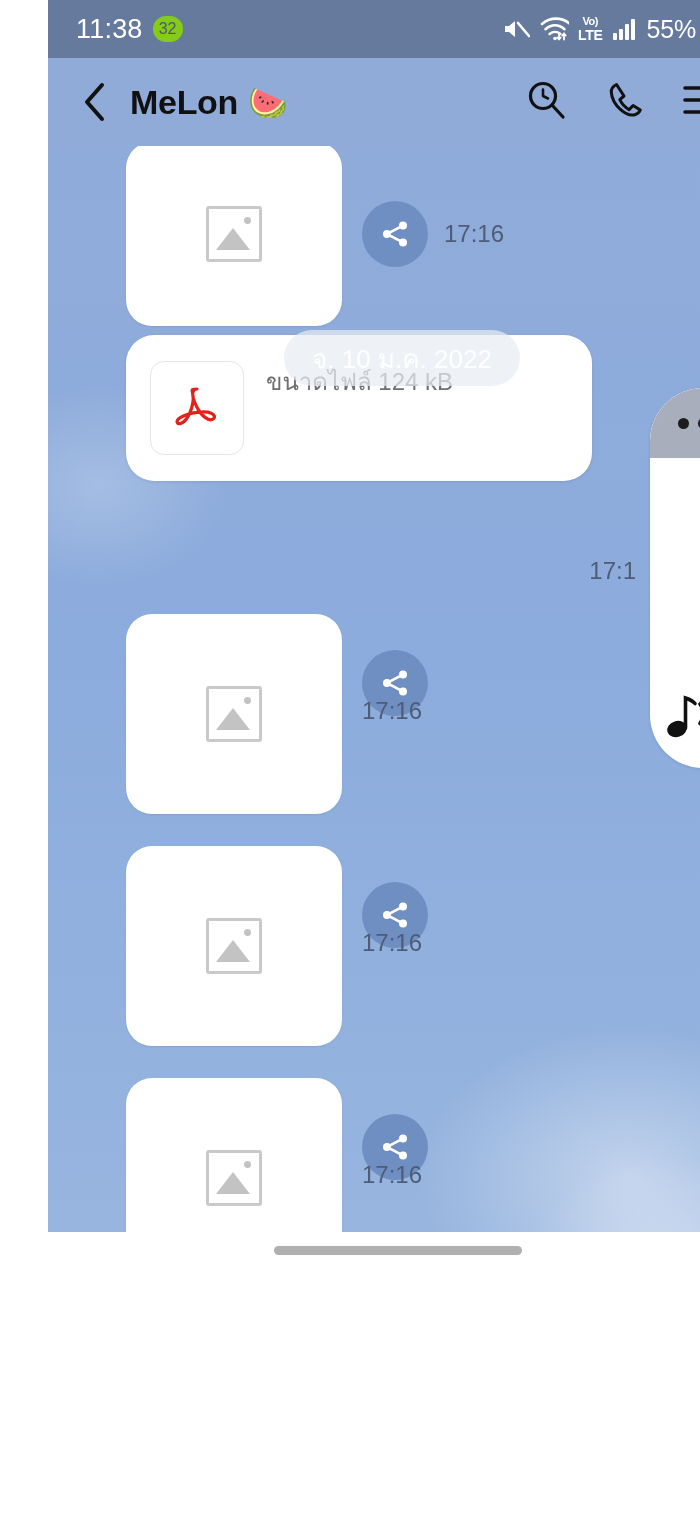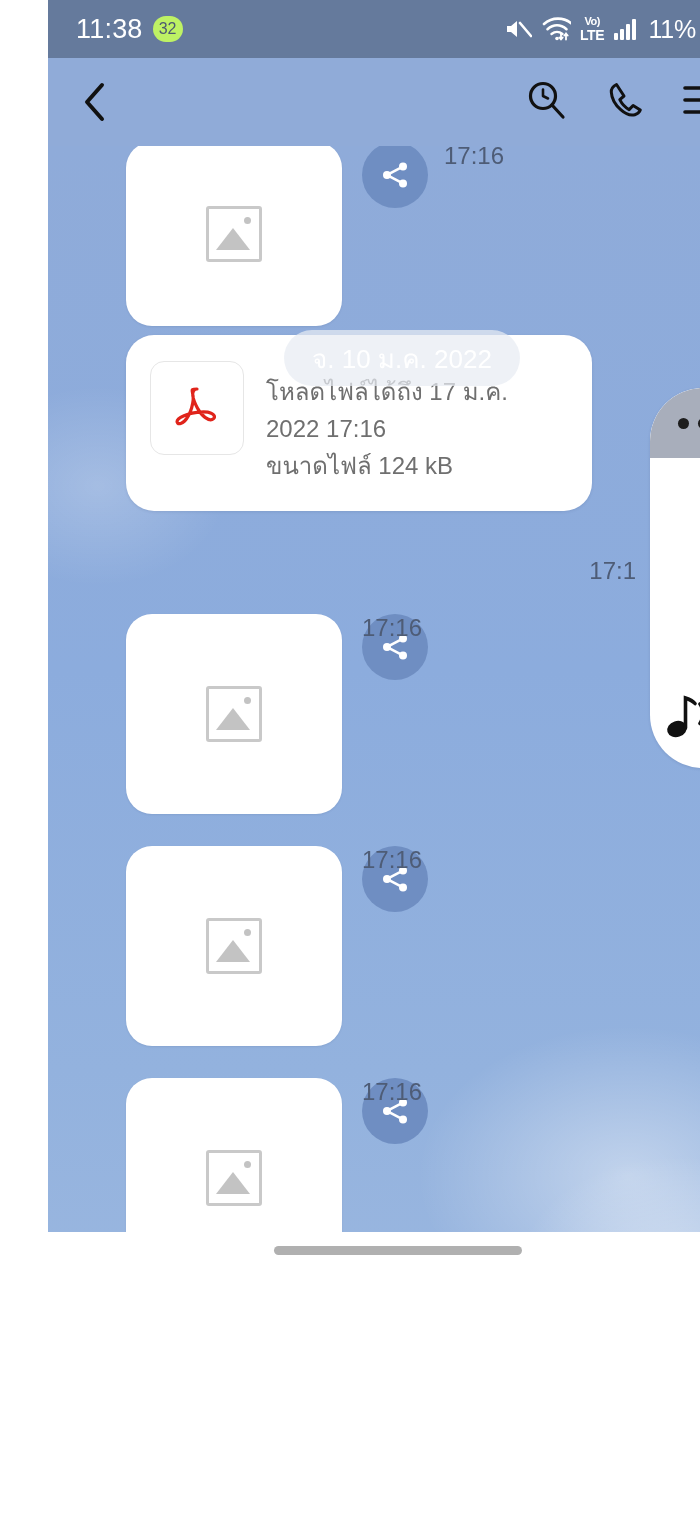--- a/index.html
+++ b/index.html
@@ -40,21 +40,21 @@
   }
   .status-clock {
     font-size: 27px;
     font-weight: 400;
     letter-spacing: 0.2px;
     color: #ffffff;
   }
   .notif-badge {
     min-width: 30px; height: 26px;
     border-radius: 13px;
-    background: #bef264;
+    background: #84cc16;
     color: #4d5a72;
     font-size: 16px;
     font-weight: 500;
     display: flex;
     align-items: center;
     justify-content: center;
     padding: 0 6px;
   }
   .status-right {
     display: flex;
@@ -139,21 +139,21 @@
   .cloud.c1 { left: 370px; top: 880px; width: 420px; height: 300px; }
   .cloud.c2 { left: 470px; top: 1010px; width: 320px; height: 230px; }
   .cloud.c3 { left: 520px; top: 1130px; width: 300px; height: 200px; }
   .cloud.c4 { left: -60px;  top: 1130px; width: 330px; height: 230px; }
   .cloud.c5 { left: 230px; top: 1190px; width: 400px; height: 220px; }
   .cloud.c6 { left: -80px; top: 240px;  width: 260px; height: 200px; opacity: .5;}
 
   .msg-row {
     position: absolute;
     display: flex;
-    align-items: flex-start;
+    align-items: center;
   }
 
   
   .img-bubble {
     background: #ffffff;
     border-radius: 26px;
     width: 216px;
     height: 200px;
     display: flex;
     align-items: center;
@@ -424,35 +424,38 @@
       </span>
 
       <span>
         <svg width="26" height="22" viewBox="0 0 26 22">
           <rect x="1" y="15" width="4" height="7" fill="#fff" rx="1"></rect>
           <rect x="7" y="11" width="4" height="11" fill="#fff" rx="1"></rect>
           <rect x="13" y="6" width="4" height="16" fill="#fff" rx="1"></rect>
           <rect x="19" y="1" width="4" height="21" fill="#fff" rx="1"></rect>
         </svg>
       </span>
-      <span class="battery-pct">11%</span>
+      <span class="battery-pct">55%</span>
       <span>
         <svg width="17" height="27" viewBox="0 0 17 27">
           <rect x="5" y="0" width="7" height="3" rx="1" fill="#fff"></rect>
           <rect x="1.2" y="3" width="14.6" height="23" rx="3" fill="#fff"></rect>
         </svg>
       </span>
     </div>
   </div>
 
   <div class="chat-header">
     <div class="back-chevron">
       <svg width="26" height="42" viewBox="0 0 26 42">
         <polyline points="20,4 5,21 20,38" stroke="#111" stroke-width="4" fill="none" stroke-linecap="round" stroke-linejoin="round"></polyline>
       </svg>
+    </div>
+    <div class="chat-title">
+      <span>MeLon</span><span class="title-emoji">🍉</span>
     </div>
     <div class="header-actions">
       <div class="hdr-btn">
         <span>
           <svg width="42" height="42" viewBox="0 0 42 42">
             <circle cx="17" cy="17" r="12.5" stroke="#111" stroke-width="3.2" fill="none"></circle>
             <polyline points="17,10.5 17,17 22,19.5" stroke="#111" stroke-width="2.6" fill="none" stroke-linecap="round" stroke-linejoin="round"></polyline>
             <line x1="26" y1="26" x2="37" y2="38" stroke="#111" stroke-width="3.2" stroke-linecap="round"></line>
           </svg>
         </span>
@@ -507,21 +510,20 @@
     <div class="date-chip">จ. 10 ม.ค. 2022</div>
 
     <div class="msg-row" style="left:78px; top:189px;">
       <div class="pdf-bubble">
         <div class="pdf-icon">
           <svg width="62" height="62" viewBox="0 0 62 62">
             <path d="M31 12c-3.3 0-4.6 3.2-4.2 6.6.5 4.2 2.6 8.6 4.6 12.4 2 3.8 4.6 7.2 7.6 9.4 3 2.2 6.6 3 8.6 1.2 1.8-1.6.6-4.2-2.4-5.4-3.2-1.4-8.4-1.6-14.2-.8-6.2.8-12.6 2.8-16.4 5-3.4 2-4.4 4.2-3 5.6 1.4 1.4 4.4.6 7-2 2.8-2.8 5.4-7.6 7-13 1.6-5.4 2-11 1-14.6C26.4 13 24 12 31 12z" fill="none" stroke="#e0241b" stroke-width="3.2" stroke-linejoin="round"></path>
           </svg>
         </div>
         <div class="pdf-meta">
-          <div class="pdf-sub">โหลดไฟล์ได้ถึง 17 ม.ค. 2022 17:16</div>
           <div class="pdf-sub" style="margin-top:0;">ขนาดไฟล์ 124 kB</div>
         </div>
       </div>
     </div>
 
     <div class="audio-time">17:1</div>
     <div class="audio-bubble">
       <div class="audio-cap">
         <i></i>
         <i></i>

